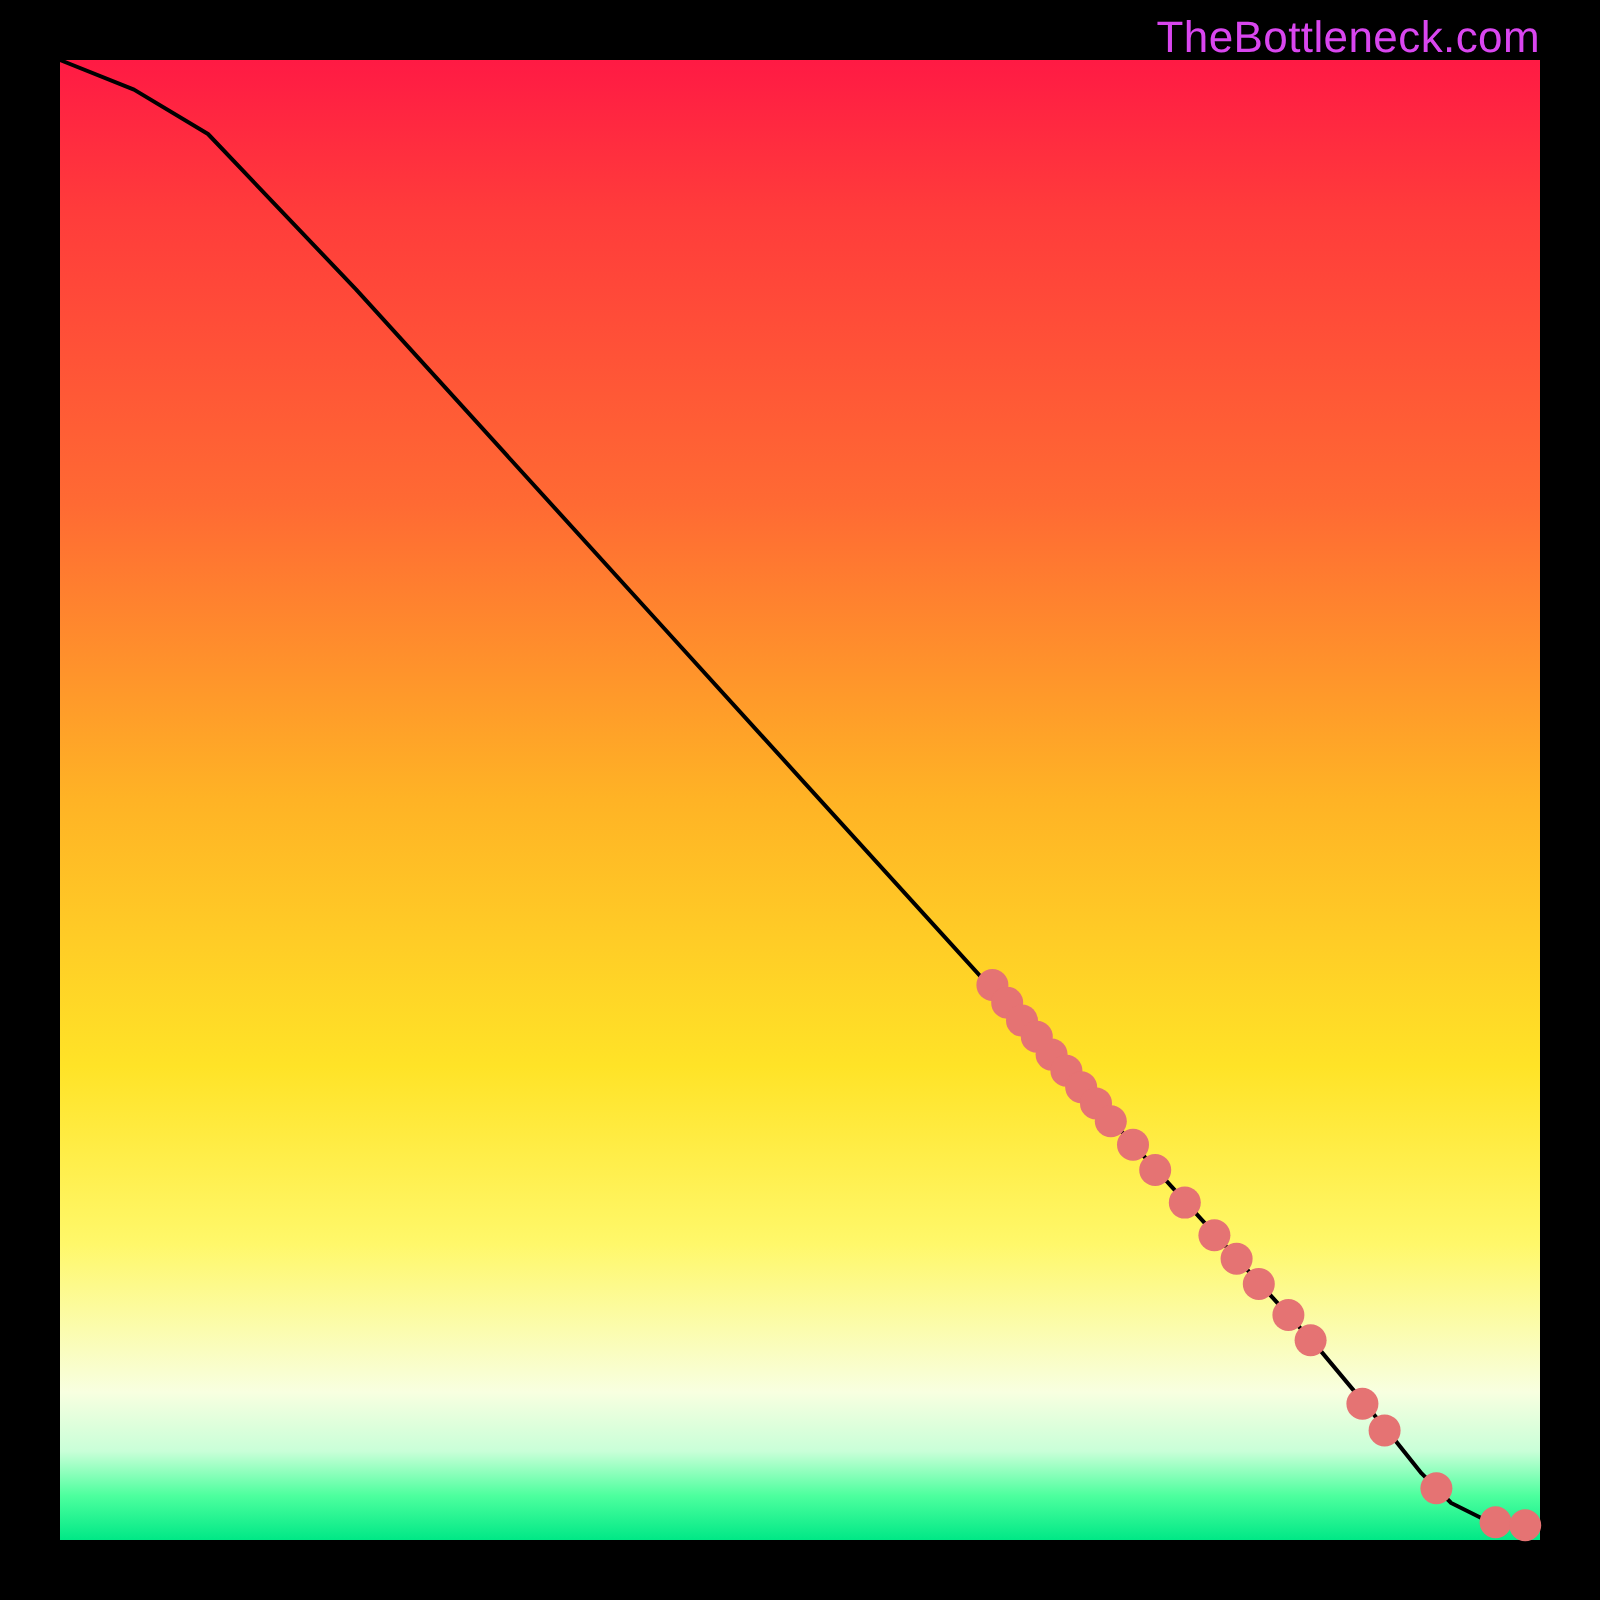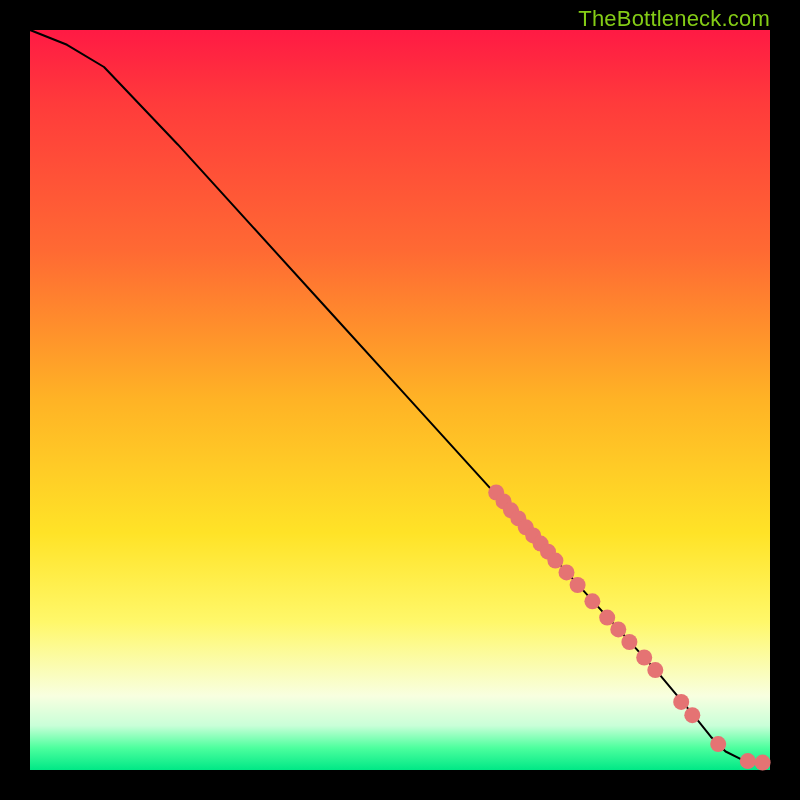--- a/index.html
+++ b/index.html
@@ -34,21 +34,21 @@
       #f8ffe0 90%,
       #c9ffd8 94%,
       #4dff9e 97%,
       #00e886 100%
     );
   }
   .watermark {
     position: absolute;
     top: 6px;
     right: 30px;
-    color: #84cc16;
+    color: #d946ef;
     font-size: 22px;
     font-weight: 500;
     letter-spacing: 0.2px;
     user-select: none;
   }
   svg.overlay {
     position: absolute;
     left: 0;
     top: 0;
     width: 740px;

